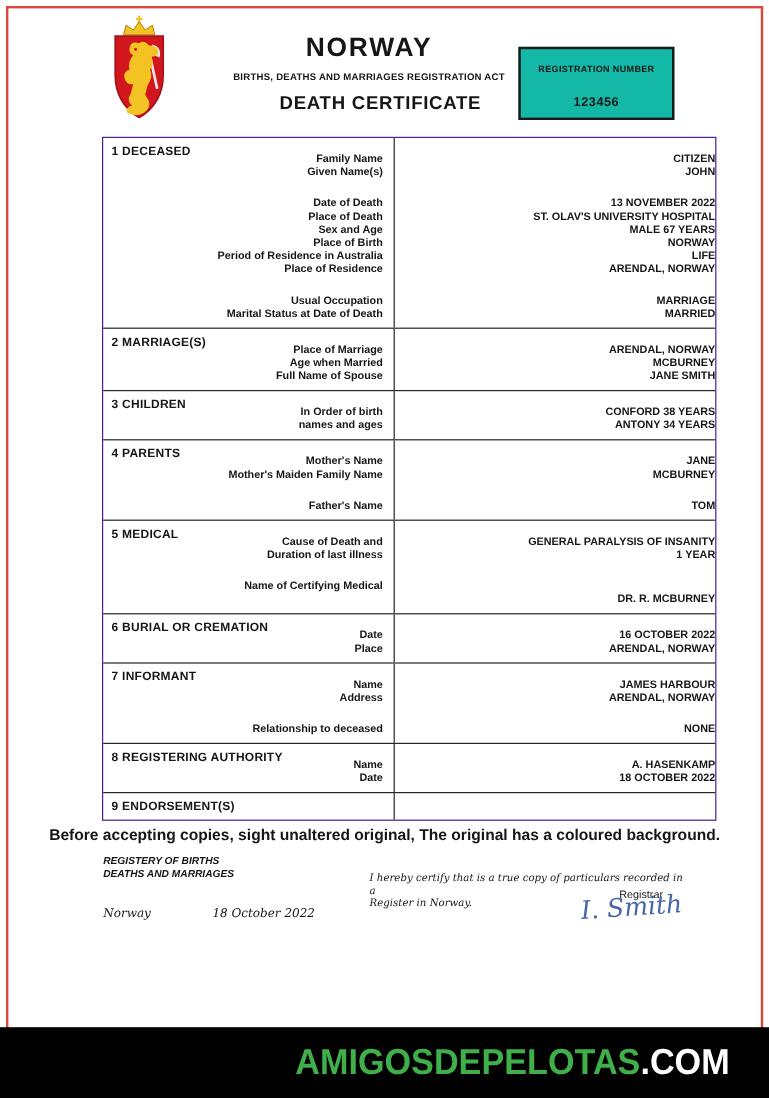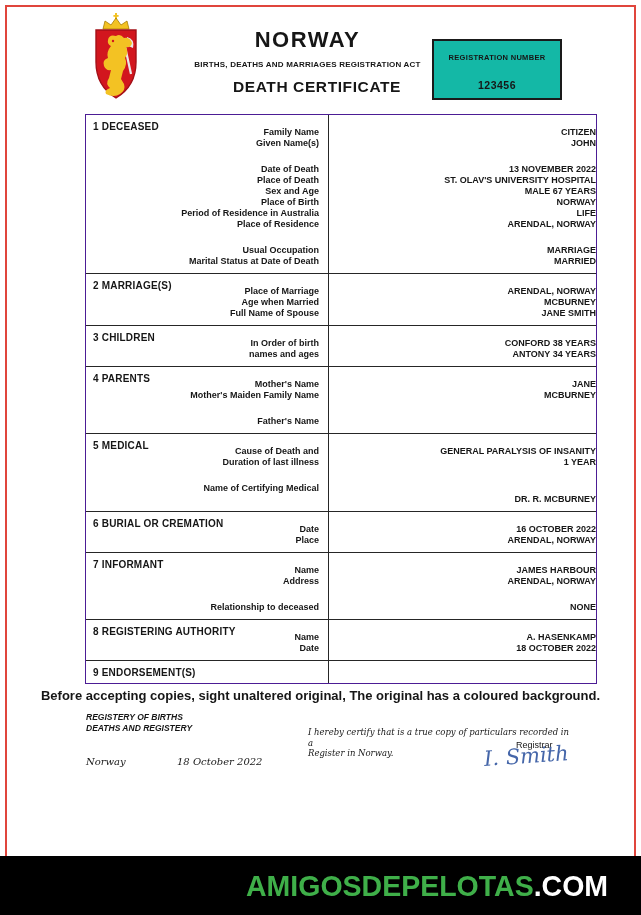--- a/index.html
+++ b/index.html
@@ -188,20 +188,21 @@
           <div class="row">
             <div class="lbl">Mother's Maiden Family Name</div>
             <div class="val">MCBURNEY</div>
           </div>
           <div class="row blank">
             <div class="lbl"></div>
             <div class="val"></div>
           </div>
           <div class="row">
             <div class="lbl">Father's Name</div>
+            <div class="val">TOM</div>
           </div>
         </div>
         <div class="divider"></div>
       </div>
       <div class="section">
         <div class="sec-title">5 MEDICAL</div>
         <div class="rows">
           <div class="row">
             <div class="lbl">Cause of Death and</div>
             <div class="val">GENERAL PARALYSIS OF INSANITY</div>
@@ -278,21 +279,21 @@
         <div class="sec-title">9 ENDORSEMENT(S)</div>
         <div class="rows"></div>
         <div class="divider"></div>
       </div>
     </div>
 
   <div class="notice">Before accepting copies, sight unaltered original, The original has a coloured background.</div>
 
   <div class="registry">
     <div>REGISTERY OF BIRTHS</div>
-    <div>DEATHS AND REGISTERY</div>
+    <div>DEATHS AND MARRIAGES</div>
   </div>
 
   <div class="certify">
     <div>I hereby certify that is a true copy of particulars recorded in a</div>
     <div>Register in Norway.</div>
   </div>
 
   <div class="registrar">Registrar</div>
   <div class="signature">I. Smith</div>
   <div class="place">Norway</div>

